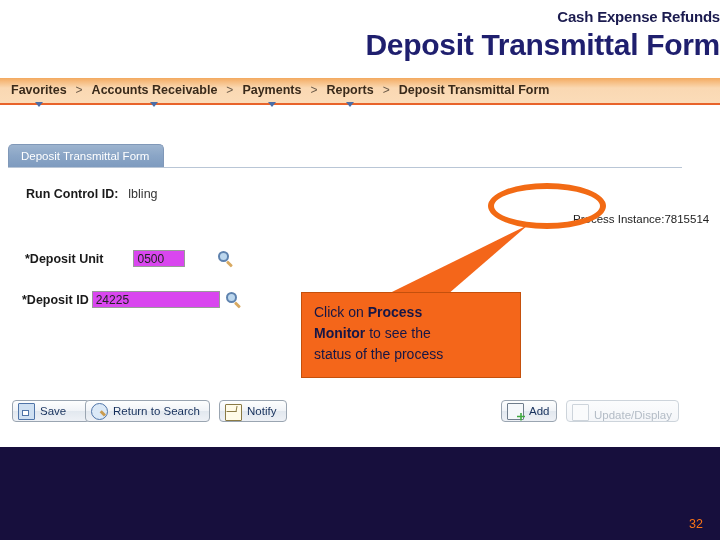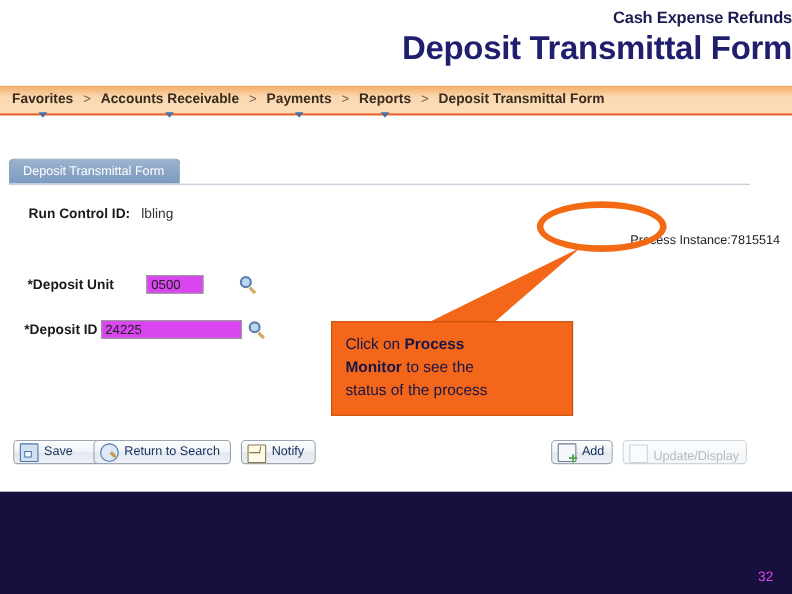--- a/index.html
+++ b/index.html
@@ -356,21 +356,21 @@
     left: 0;
     top: 447px;
     width: 720px;
     height: 93px;
     background: #170f3d;
   }
   .page-num {
     position: absolute;
     right: 17px;
     bottom: 9px;
-    color: #d946ef;
+    color: #f97316;
     font-size: 12.5px;
   }
 </style>
 </head>
 <body>
 
 <div class="slide-header">
   <div class="subtitle">Cash Expense Refunds</div>
   <div class="maintitle">Deposit Transmittal Form</div>
 </div>

